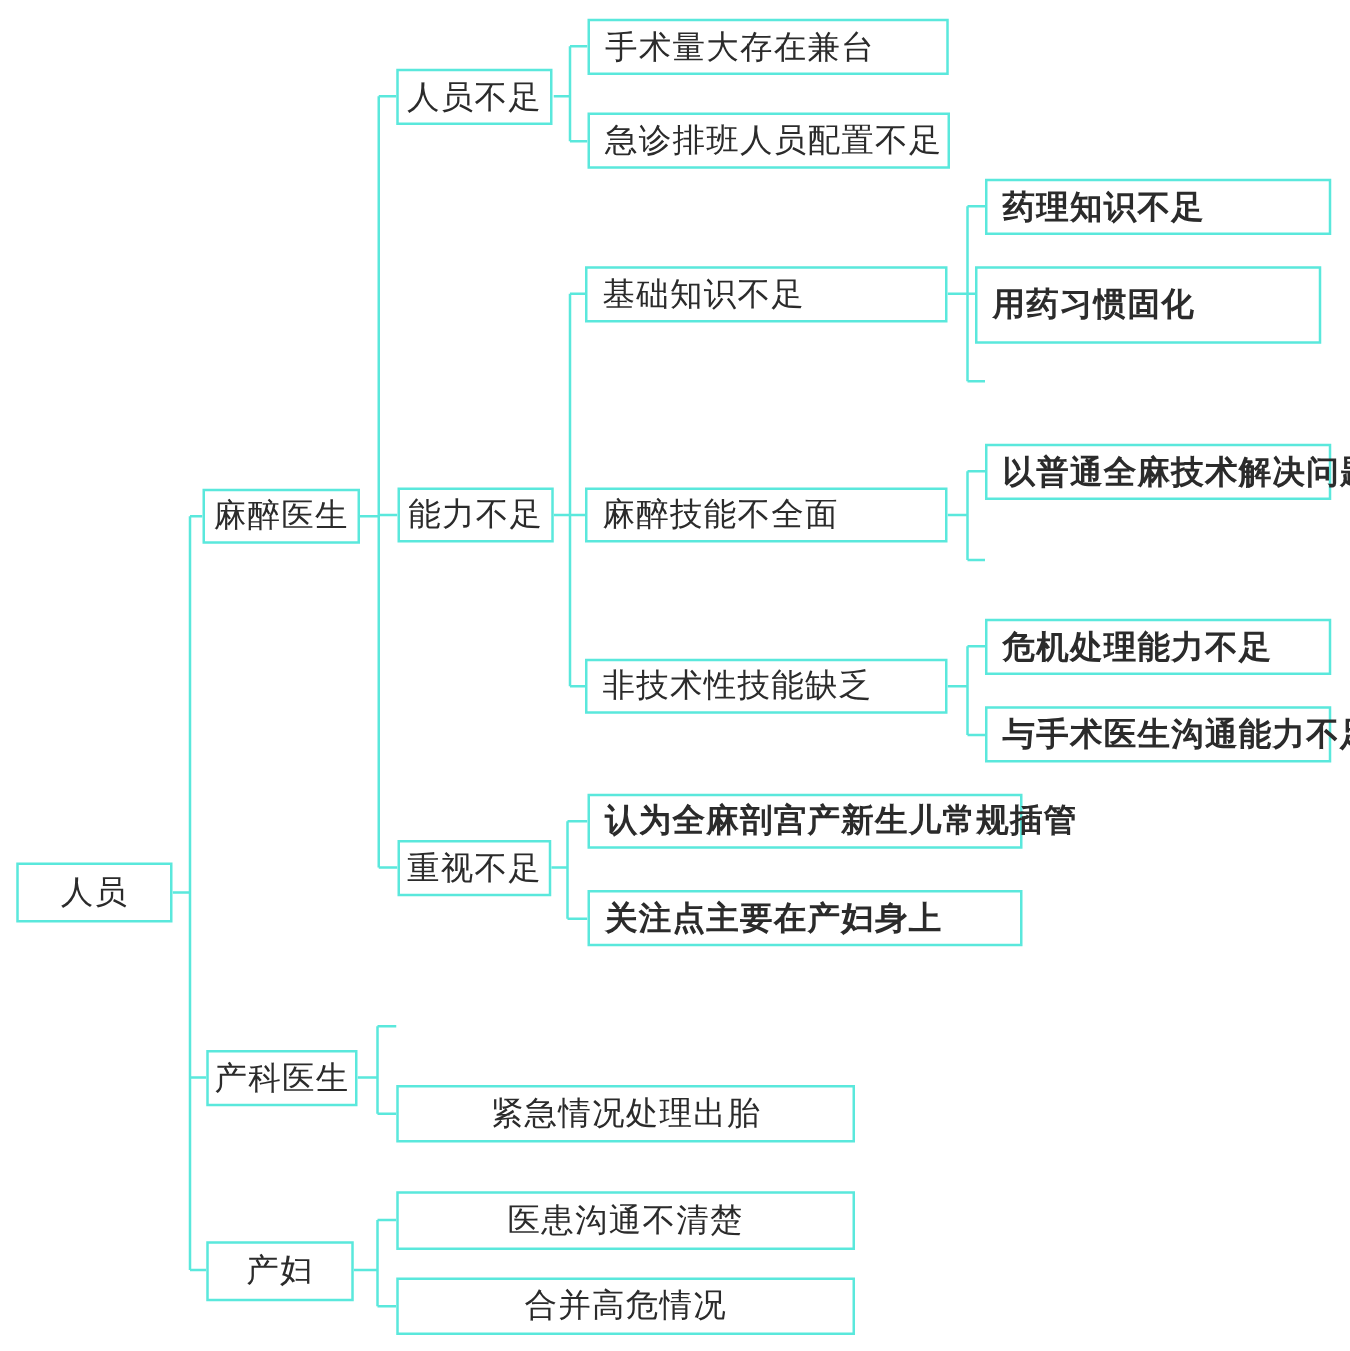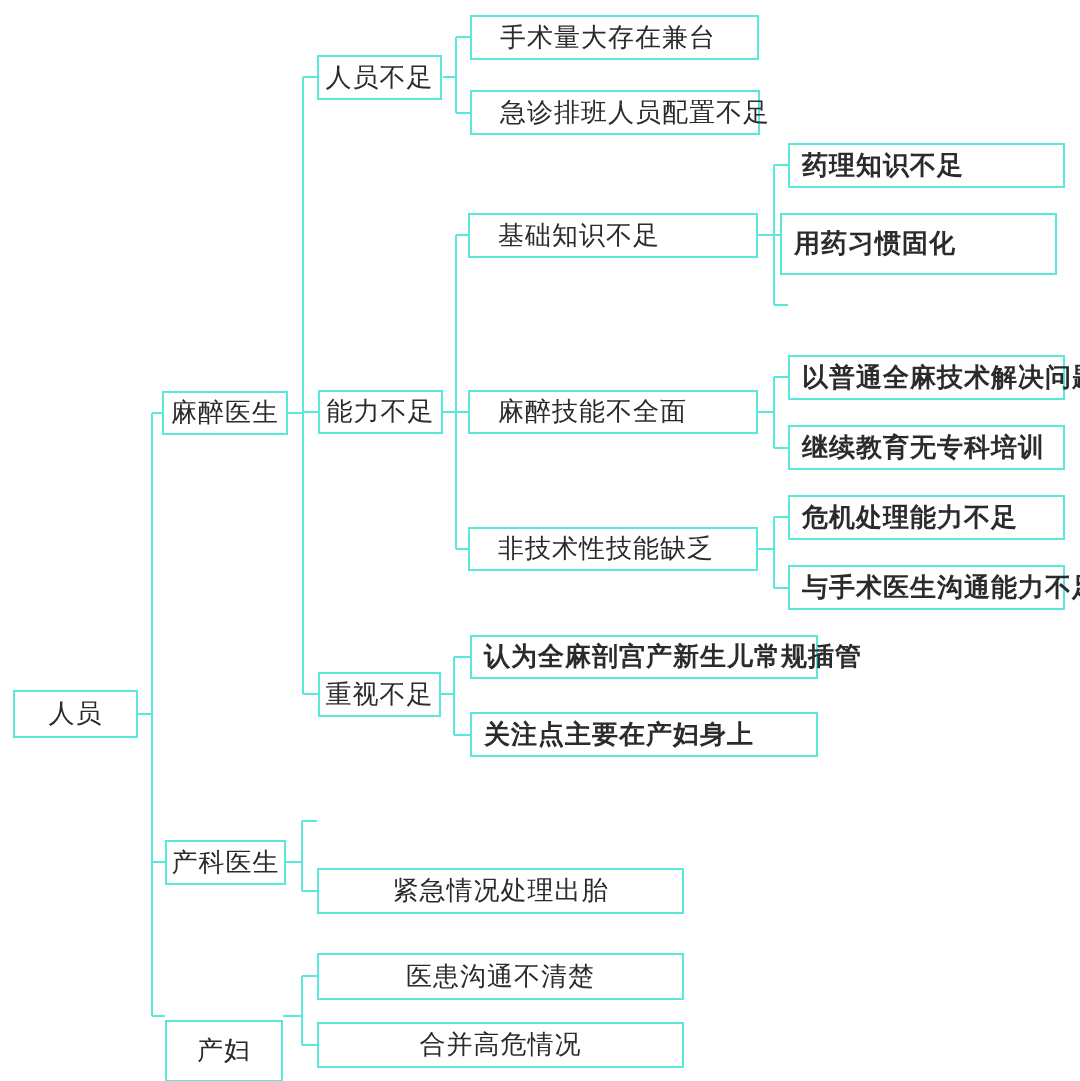--- a/index.html
+++ b/index.html
@@ -34,21 +34,21 @@
     font-size:26px;
     line-height:1;
     display:flex;
     align-items:center;
     justify-content:center;
     white-space:nowrap;
     letter-spacing:1px;
   }
   .node.pad{
     justify-content:flex-start;
-    padding-left:28px;
+    padding-left:12px;
   }
   .node.pad-sm{
     justify-content:flex-start;
     padding-left:12px;
     font-weight:bold;
   }
 </style>
 </head>
 <body>
 
@@ -64,38 +64,37 @@
     <path d="M758,412 H774 M774,377 V448 M774,377 H788 M774,448 H788" stroke="#5ae8dc"></path>
     <path d="M758,549 H774 M774,517 V588 M774,517 H788 M774,588 H788" stroke="#5ae8dc"></path>
     <path d="M286,862 H302 M302,821 V891 M302,821 H317 M302,891 H317" stroke="#5ae8dc"></path>
     <path d="M283,1016 H302 M302,976 V1045 M302,976 H317 M302,1045 H317" stroke="#5ae8dc"></path>
   </svg>
 
   <div class="node" style="left:13px;top:690px;width:125px;height:48px">人员</div>
 
   <div class="node" style="left:162px;top:391px;width:126px;height:44px">麻醉医生</div>
   <div class="node" style="left:165px;top:840px;width:121px;height:45px">产科医生</div>
-  <div class="node" style="left:165px;top:1020px;width:118px;height:62px">产妇</div>
+  <div class="node" style="left:165px;top:993px;width:118px;height:48px">产妇</div>
 
   <div class="node" style="left:317px;top:55px;width:125px;height:45px">人员不足</div>
   <div class="node" style="left:318px;top:390px;width:125px;height:44px">能力不足</div>
   <div class="node" style="left:318px;top:672px;width:123px;height:45px">重视不足</div>
 
   <div class="node pad" style="left:470px;top:15px;width:289px;height:45px">手术量大存在兼台</div>
   <div class="node pad" style="left:470px;top:90px;width:290px;height:45px">急诊排班人员配置不足</div>
 
   <div class="node pad" style="left:468px;top:390px;width:290px;height:44px">麻醉技能不全面</div>
   <div class="node pad" style="left:468px;top:213px;width:290px;height:45px">基础知识不足</div>
   <div class="node pad" style="left:468px;top:527px;width:290px;height:44px">非技术性技能缺乏</div>
 
   <div class="node pad-sm" style="left:788px;top:143px;width:277px;height:45px">药理知识不足</div>
   <div class="node pad-sm" style="left:780px;top:213px;width:277px;height:62px">用药习惯固化</div>
 
   <div class="node pad-sm" style="left:788px;top:355px;width:277px;height:45px">以普通全麻技术解决问题</div>
-  <div class="node pad-sm" style="left:788px;top:425px;width:277px;height:45px">继续教育无专科培训</div>
 
   <div class="node pad-sm" style="left:788px;top:495px;width:277px;height:45px">危机处理能力不足</div>
   <div class="node pad-sm" style="left:788px;top:565px;width:277px;height:45px">与手术医生沟通能力不足</div>
 
   <div class="node pad-sm" style="left:470px;top:635px;width:348px;height:44px">认为全麻剖宫产新生儿常规插管</div>
   <div class="node pad-sm" style="left:470px;top:712px;width:348px;height:45px">关注点主要在产妇身上</div>
 
   <div class="node" style="left:317px;top:868px;width:367px;height:46px">紧急情况处理出胎</div>
 
   <div class="node" style="left:317px;top:953px;width:367px;height:47px">医患沟通不清楚</div>

